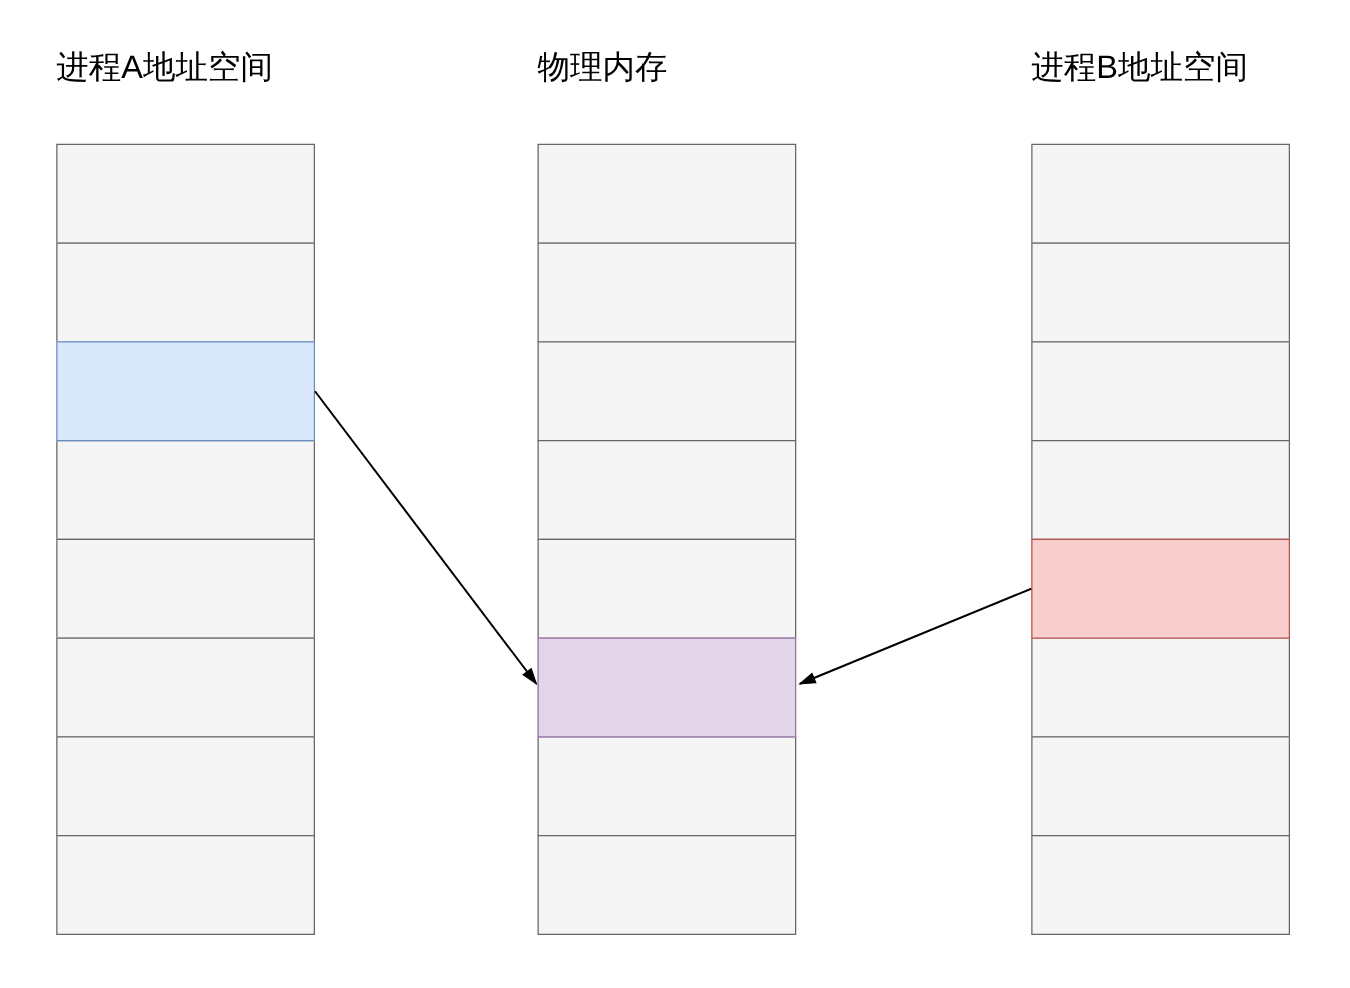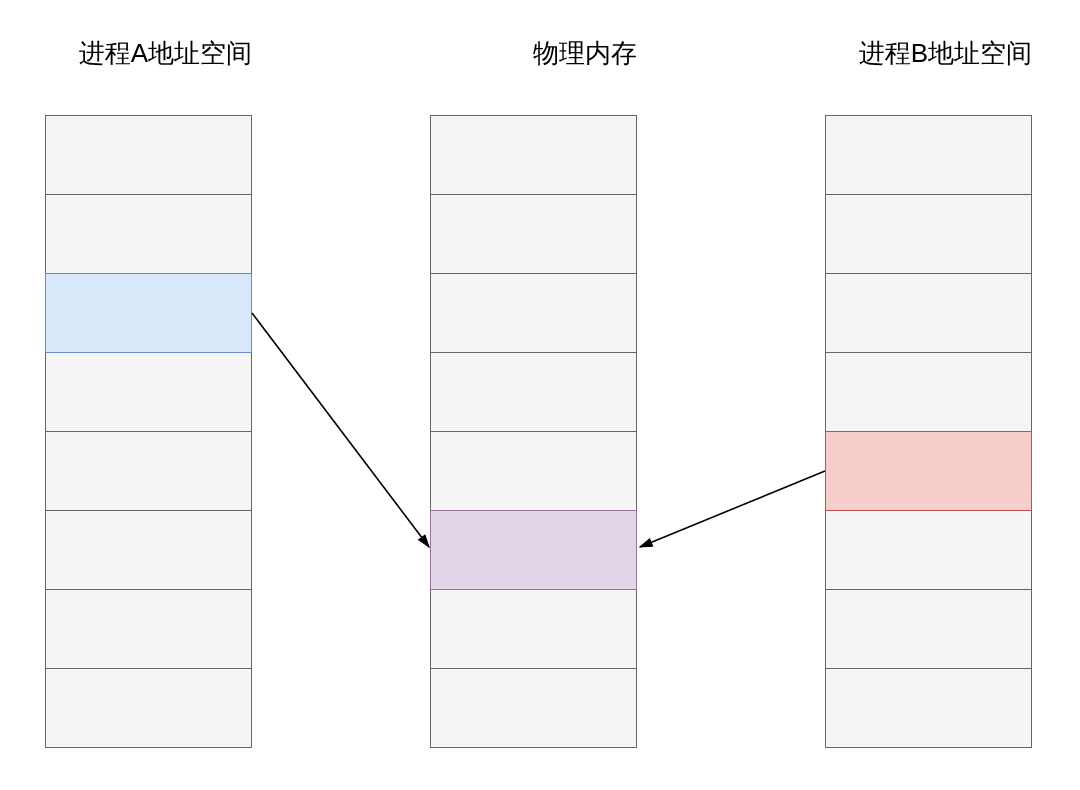--- a/index.html
+++ b/index.html
@@ -9,21 +9,21 @@
     height: 790px;
     background: #ffffff;
     font-family: "Liberation Sans", "DejaVu Sans", sans-serif;
     overflow: hidden;
   }
   .col-title {
     position: absolute;
     top: 38px;
     height: 30px;
     line-height: 30px;
-    text-align: right;
+    text-align: left;
     font-size: 26px;
     color: #000000;
     white-space: nowrap;
   }
   .col {
     position: absolute;
     top: 115px;
     width: 207px;
   }
   .cell {

